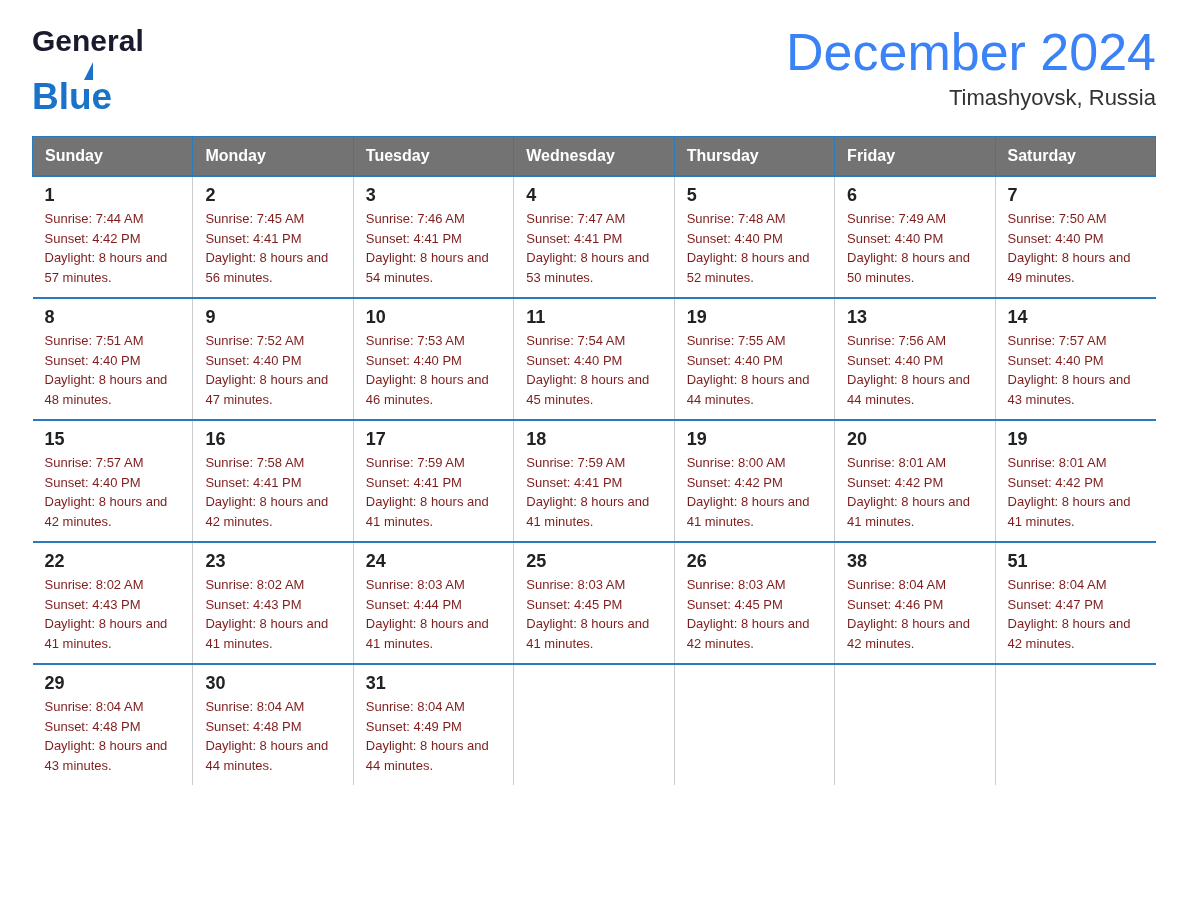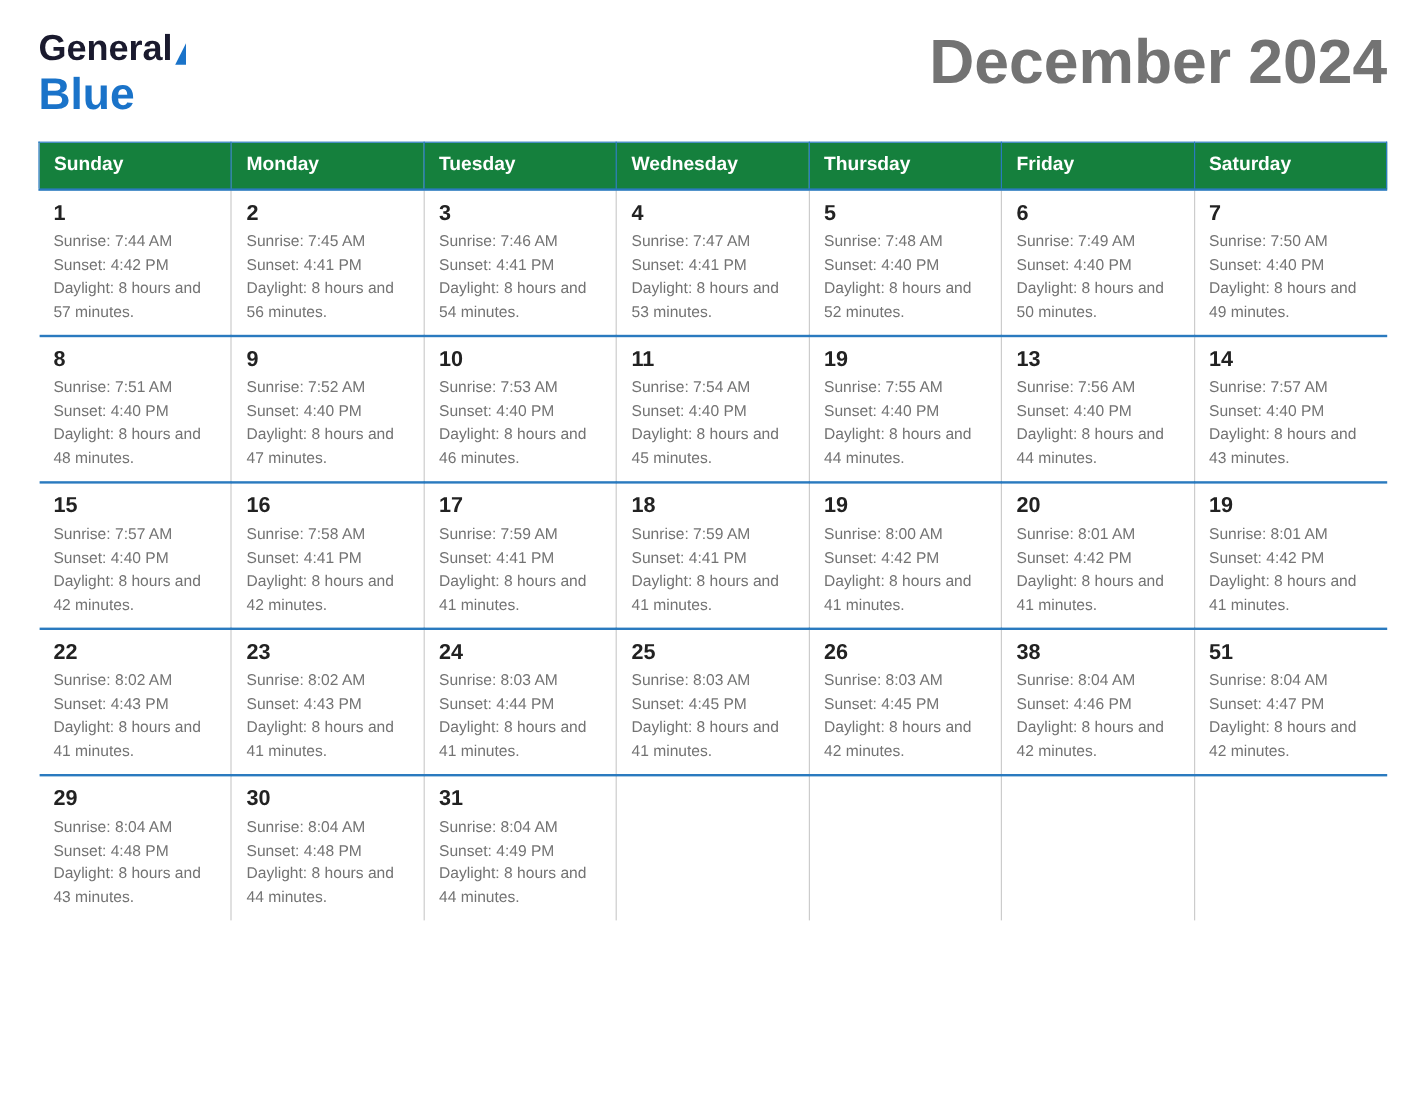--- a/index.html
+++ b/index.html
@@ -14,36 +14,36 @@
       display: flex;
       justify-content: space-between;
       align-items: flex-start;
       margin-bottom: 18px;
     }
     .title-block {
       text-align: right;
     }
     .calendar-title {
       font-size: 52px;
-      font-weight: bold;
-      color: #737373;
+      font-weight: normal;
+      color: #3b82f6;
       line-height: 1.1;
     }
     .calendar-subtitle {
       font-size: 22px;
       color: #333;
       margin-top: 4px;
     }
     table {
       width: 100%;
       border-collapse: collapse;
       table-layout: fixed;
     }
     thead tr {
-      background-color: #15803d;
+      background-color: #737373;
     }
     thead th {
       color: #fff;
       font-size: 16px;
       font-weight: bold;
       padding: 10px 10px 10px 12px;
       text-align: left;
       border: 1px solid #2a7abf;
     }
     tbody tr {
@@ -62,34 +62,35 @@
     }
     .day-num {
       font-size: 18px;
       font-weight: bold;
       color: #222;
       display: block;
       margin-bottom: 3px;
     }
     .day-info {
       font-size: 13px;
-      color: #737373;
+      color: #7f1d1d;
       line-height: 1.5;
     }
     .empty-cell {
       background: #fff;
     }
     
     .logo-svg {
       display: flex;
       flex-direction: column;
     }
     .logo-line1 {
       display: flex;
       align-items: center;
+      flex-direction: column;
     }
     .logo-line1 span {
       font-size: 30px;
       font-weight: bold;
       color: #1a1a2e;
     }
     .logo-triangle {
       width: 0;
       height: 0;
       border-left: 9px solid transparent;
@@ -112,20 +113,21 @@
     <div class="logo-line1">
       <span>General</span>
       <div class="logo-triangle"></div>
     </div>
     <div class="logo-line2">
       <span>Blue</span>
     </div>
   </div>
   <div class="title-block">
     <div class="calendar-title">December 2024</div>
+    <div class="calendar-subtitle">Timashyovsk, Russia</div>
   </div>
 </div>
 
 <table>
   <thead>
     <tr>
       <th>Sunday</th>
       <th>Monday</th>
       <th>Tuesday</th>
       <th>Wednesday</th>

